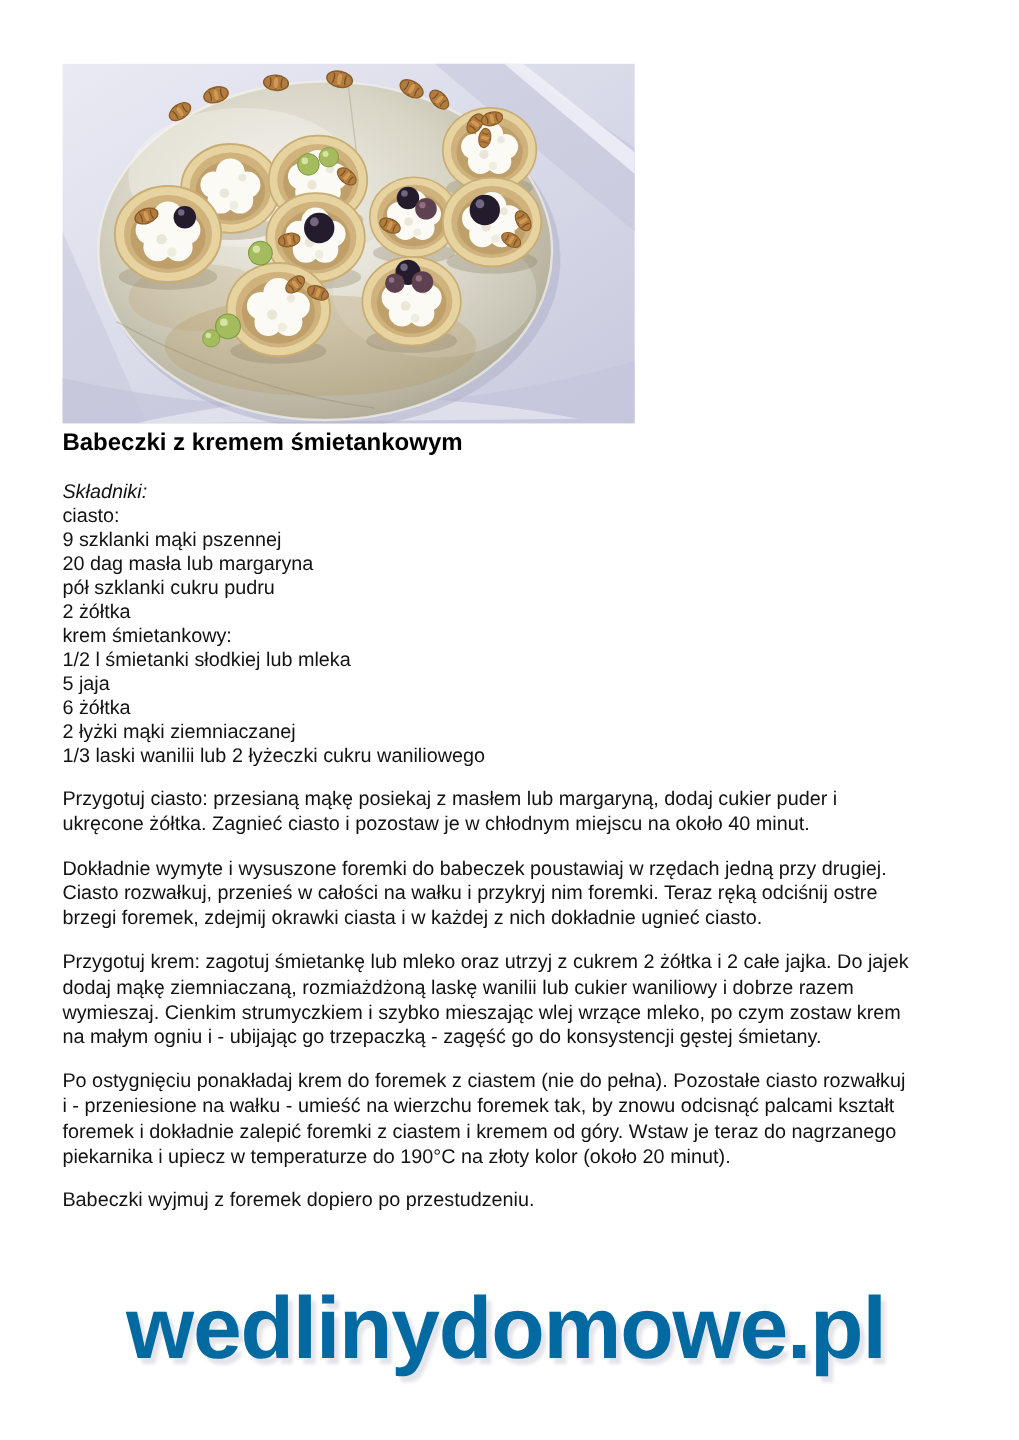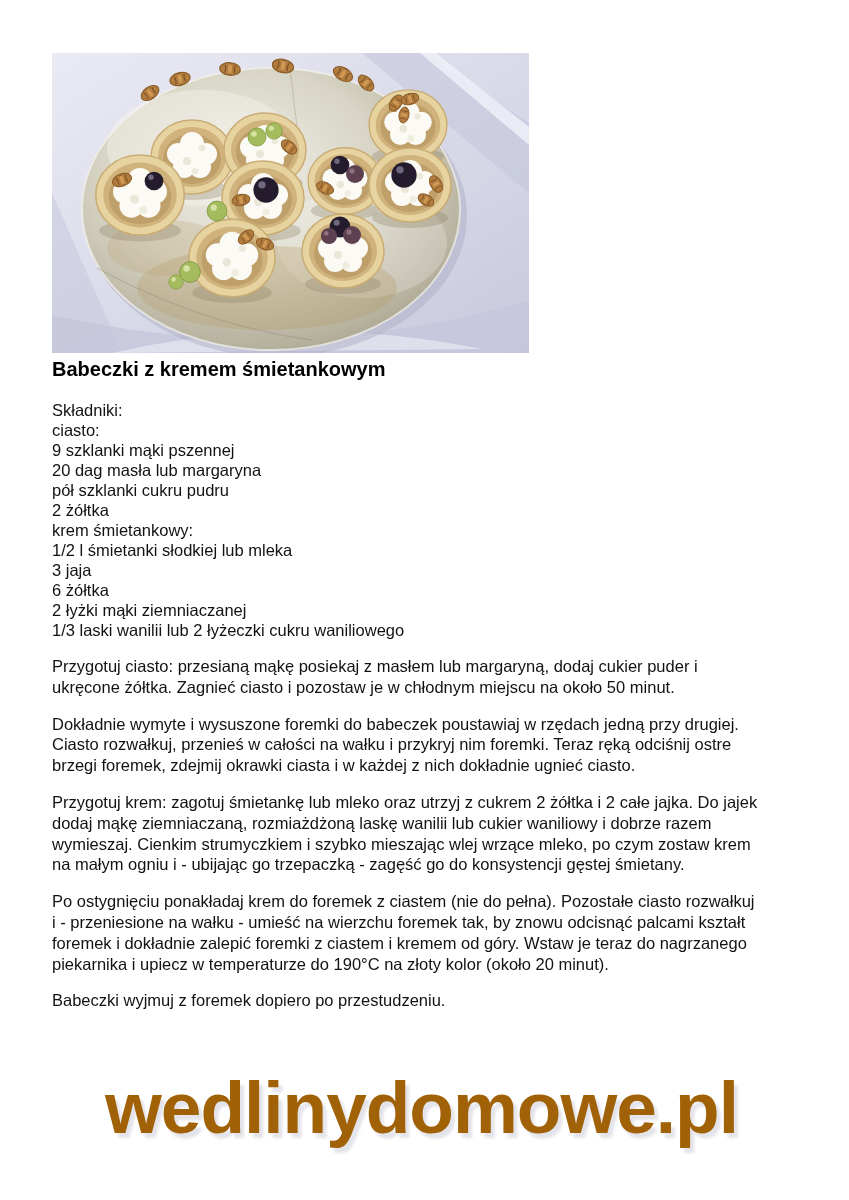--- a/index.html
+++ b/index.html
@@ -4,26 +4,26 @@
 <style>
   html,body { margin:0; padding:0; background:#ffffff; }
   .page {
     position:relative; width:849px; height:1176px; background:#ffffff;
     font-family:"Liberation Sans", sans-serif; color:#121212; overflow:hidden;
   }
   .content { position:absolute; left:52px; top:53px; width:760px; }
   .photo { width:477px; height:300px; display:block; }
   .title { font-size:20px; font-weight:bold; line-height:24px; margin:4px 0 0 0; color:#000000; }
   .ingredients { margin-top:19px; font-size:16.5px; line-height:20px; }
-  .ing-header { }
+  .ing-header { font-style:italic; }
   .ing-line { }
   .para { margin:16px 0 0 0; font-size:16.5px; line-height:20.8px; white-space:pre-line; }
   .watermark {
     position:absolute; left:105px; top:1066px; font-size:73px; font-weight:bold;
-    letter-spacing:-1px; white-space:nowrap; color:#a16207;
+    letter-spacing:-1px; white-space:nowrap; color:#0369a1;
     text-shadow:4px 5px 3px #e3e3ea; user-select:none;
   }
 </style>
 </head>
 <body>
 
 <div class="page">
   <div class="content">
 
     <div class="photo">
@@ -152,28 +152,28 @@
 
     <div class="ingredients">
       <div class="ing-header">Składniki:</div>
       <div class="ing-line">ciasto:</div>
       <div class="ing-line">9 szklanki mąki pszennej</div>
       <div class="ing-line">20 dag masła lub margaryna</div>
       <div class="ing-line">pół szklanki cukru pudru</div>
       <div class="ing-line">2 żółtka</div>
       <div class="ing-line">krem śmietankowy:</div>
       <div class="ing-line">1/2 l śmietanki słodkiej lub mleka</div>
-      <div class="ing-line">3 jaja</div>
+      <div class="ing-line">5 jaja</div>
       <div class="ing-line">6 żółtka</div>
       <div class="ing-line">2 łyżki mąki ziemniaczanej</div>
       <div class="ing-line">1/3 laski wanilii lub 2 łyżeczki cukru waniliowego</div>
     </div>
 
     <div class="para">Przygotuj ciasto: przesianą mąkę posiekaj z masłem lub margaryną, dodaj cukier puder i
-ukręcone żółtka. Zagnieć ciasto i pozostaw je w chłodnym miejscu na około 50 minut.</div>
+ukręcone żółtka. Zagnieć ciasto i pozostaw je w chłodnym miejscu na około 40 minut.</div>
     <div class="para">Dokładnie wymyte i wysuszone foremki do babeczek poustawiaj w rzędach jedną przy drugiej.
 Ciasto rozwałkuj, przenieś w całości na wałku i przykryj nim foremki. Teraz ręką odciśnij ostre
 brzegi foremek, zdejmij okrawki ciasta i w każdej z nich dokładnie ugnieć ciasto.</div>
     <div class="para">Przygotuj krem: zagotuj śmietankę lub mleko oraz utrzyj z cukrem 2 żółtka i 2 całe jajka. Do jajek
 dodaj mąkę ziemniaczaną, rozmiażdżoną laskę wanilii lub cukier waniliowy i dobrze razem
 wymieszaj. Cienkim strumyczkiem i szybko mieszając wlej wrzące mleko, po czym zostaw krem
 na małym ogniu i - ubijając go trzepaczką - zagęść go do konsystencji gęstej śmietany.</div>
     <div class="para">Po ostygnięciu ponakładaj krem do foremek z ciastem (nie do pełna). Pozostałe ciasto rozwałkuj
 i - przeniesione na wałku - umieść na wierzchu foremek tak, by znowu odcisnąć palcami kształt
 foremek i dokładnie zalepić foremki z ciastem i kremem od góry. Wstaw je teraz do nagrzanego

